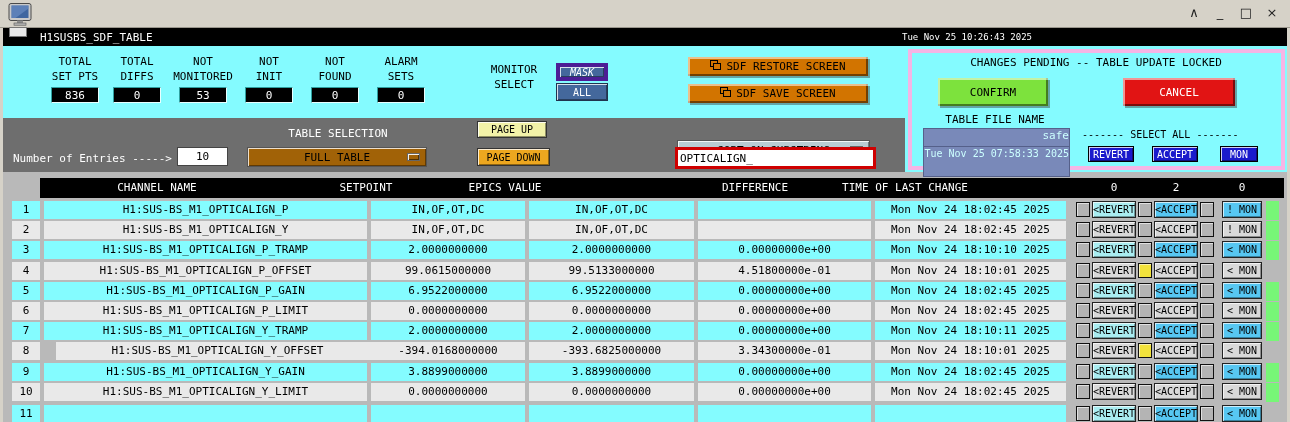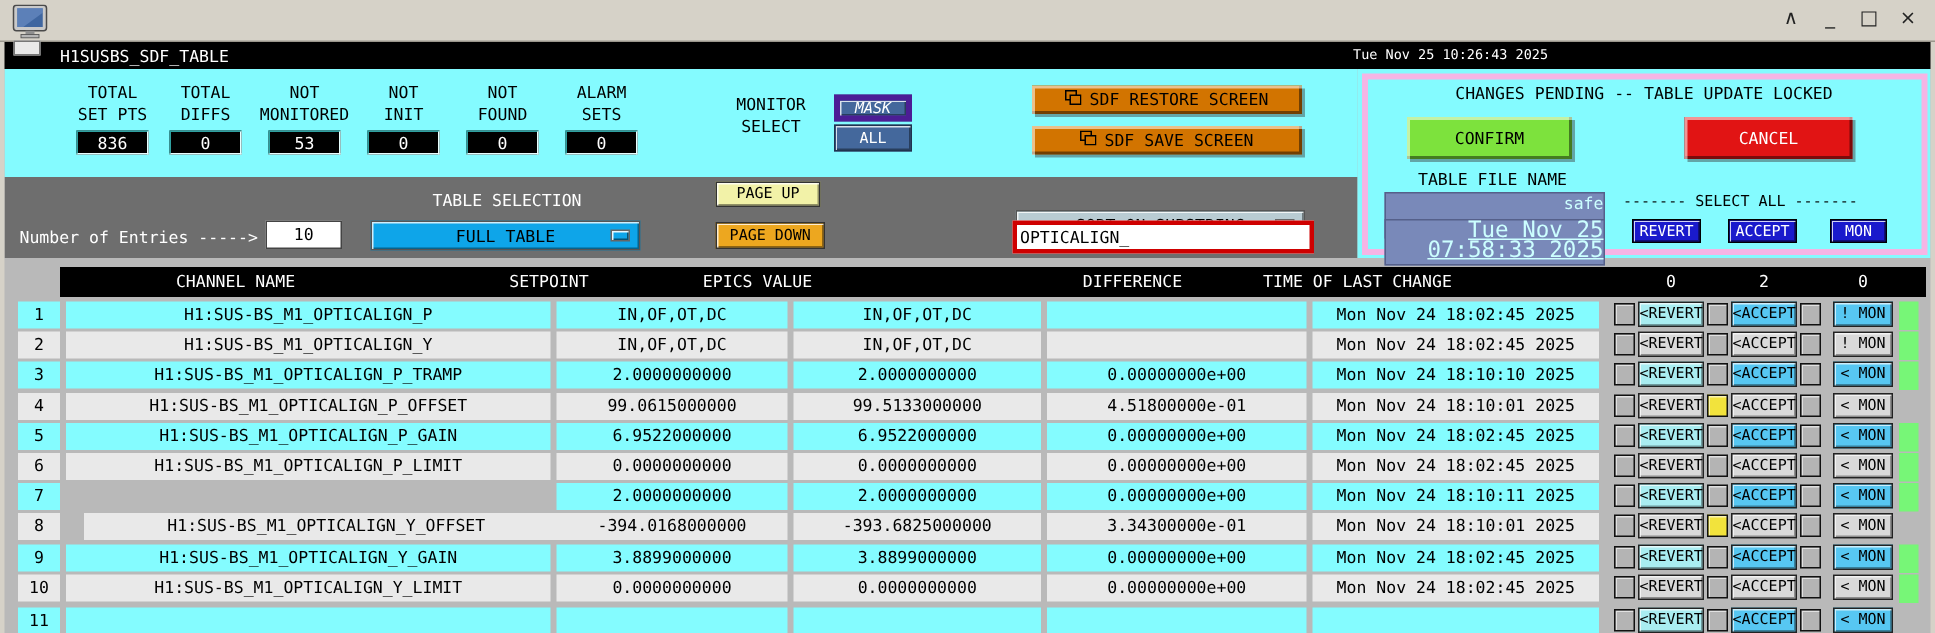--- a/index.html
+++ b/index.html
@@ -184,30 +184,30 @@
       </svg>
   </span>
   <span>SDF SAVE SCREEN</span>
 </div>
 
 <div class="abs pending-title nw">CHANGES PENDING -- TABLE UPDATE LOCKED</div>
 <div class="abs btn bev2 confirm-btn">CONFIRM</div>
 <div class="abs btn bev2 cancel-btn">CANCEL</div>
 <div class="abs file-label nw">TABLE FILE NAME</div>
 <div class="abs slate-box" style="top:128px; font-size:11px; line-height:13px;">safe</div>
-<div class="abs slate-box" style="top:146px; font-size:15px; line-height:13px;text-decoration:underline;">Tue Nov 25 07:58:33 2025</div>
+<div class="abs slate-box" style="top:146px; font-size:10px; line-height:13px;">Tue Nov 25 07:58:33 2025</div>
 <div class="abs select-all-label nw">------- SELECT ALL -------</div>
 <div class="abs btn bev navy-btn" style="left:1088px; top:146px; width:46px; height:16px; border:1px solid #000;">REVERT</div>
 <div class="abs btn bev navy-btn" style="left:1152px; top:146px; width:46px; height:16px; border:1px solid #000;">ACCEPT</div>
 <div class="abs btn bev navy-btn" style="left:1220px; top:146px; width:38px; height:16px; border:1px solid #000;">MON</div>
 
 <div class="abs band-label nw" style="left:268px; top:127px; width:140px; text-align:center;">TABLE SELECTION</div>
 <div class="abs band-label nw" style="left:13px; top:152px;">Number of Entries -----&gt;</div>
 <input class="abs text-input ctr" style="left: 177px; top: 147px; width: 51px; height: 19px;" value="10">
-<div class="abs dropdown bev" style="left:247px; top:147px; width:180px; height:20px; background:#0ea5e9; border:1px solid #555;">
+<div class="abs dropdown bev" style="left:247px; top:147px; width:180px; height:20px; background:#a16207; border:1px solid #555;">
   <span>FULL TABLE</span>
   <span class="dd-glyph"></span>
 </div>
 <div class="abs btn bev pageup-btn">PAGE UP</div>
 <div class="abs btn bev pagedn-btn">PAGE DOWN</div>
 <div class="abs dropdown bev" style="left:677px; top:120px; width:193px; height:20px; background:#b9ccd3; border:1px solid #555;">
   <span>SORT ON SUBSTRING</span>
   <span class="dd-glyph"></span>
 </div>
 <input class="abs text-input" style="left: 675px; top: 147px; width: 201px; height: 22px; border: 3px solid rgb(207, 0, 0); padding-left: 2px;" value="OPTICALIGN_">
@@ -306,20 +306,21 @@
       <div class="cb" style="left: 1076px;"></div>
       <div class="rbtn revert" style="left: 1092px; width: 44px;">&lt;REVERT</div>
       <div class="cb" style="left: 1138px;"></div>
       <div class="rbtn accept" style="left: 1154px; width: 44px;">&lt;ACCEPT</div>
       <div class="cb" style="left: 1200px;"></div>
       <div class="rbtn mon" style="left: 1222px; width: 40px;">&lt; MON</div>
       <div class="green-ind"></div>
     </div>
     <div class="trow odd" style="top: 322.2px;">
       <div class="cell" style="left: 12px; width: 28px;">7</div>
+      <div class="cell" style="left: 44px; width: 323px;">H1:SUS-BS_M1_OPTICALIGN_Y_TRAMP</div>
       <div class="cell" style="left: 371px; width: 154px;">2.0000000000</div>
       <div class="cell" style="left: 529px; width: 165px;">2.0000000000</div>
       <div class="cell" style="left: 698px; width: 173px;">0.00000000e+00</div>
       <div class="cell" style="left: 875px; width: 191px;">Mon Nov 24 18:10:11 2025</div>
       <div class="cb" style="left: 1076px;"></div>
       <div class="rbtn revert" style="left: 1092px; width: 44px;">&lt;REVERT</div>
       <div class="cb" style="left: 1138px;"></div>
       <div class="rbtn accept" style="left: 1154px; width: 44px;">&lt;ACCEPT</div>
       <div class="cb" style="left: 1200px;"></div>
       <div class="rbtn mon" style="left: 1222px; width: 40px;">&lt; MON</div>

